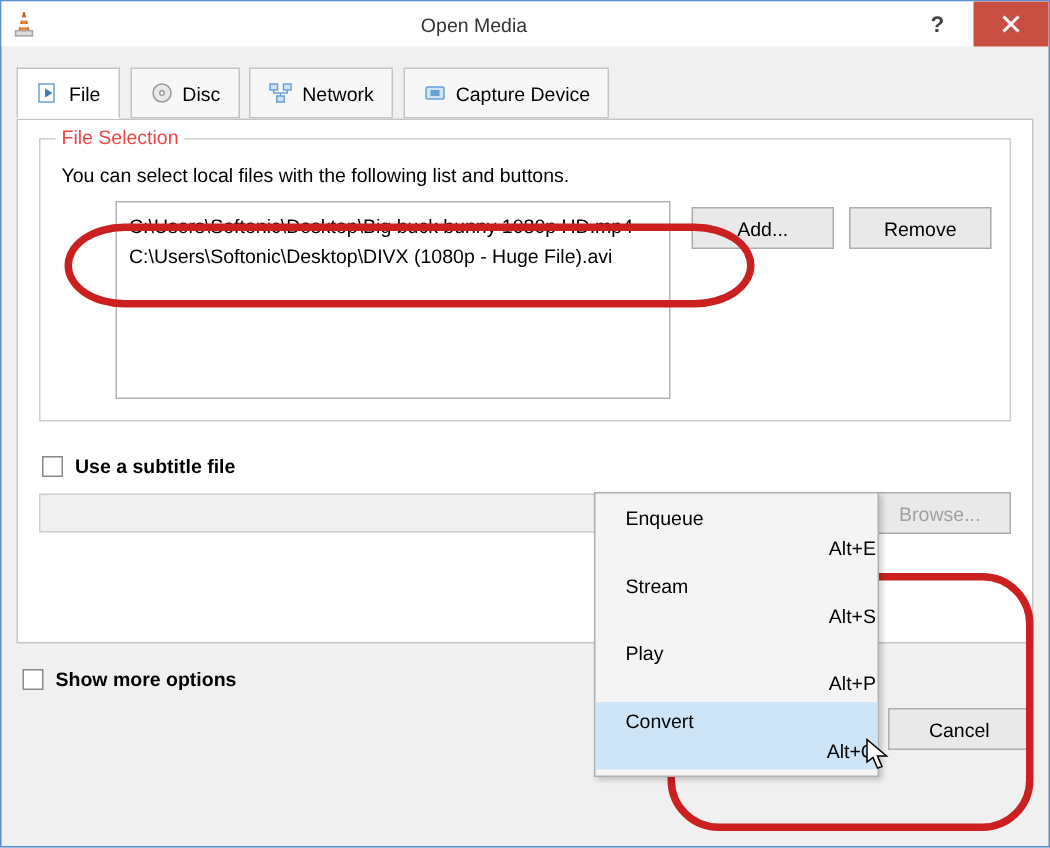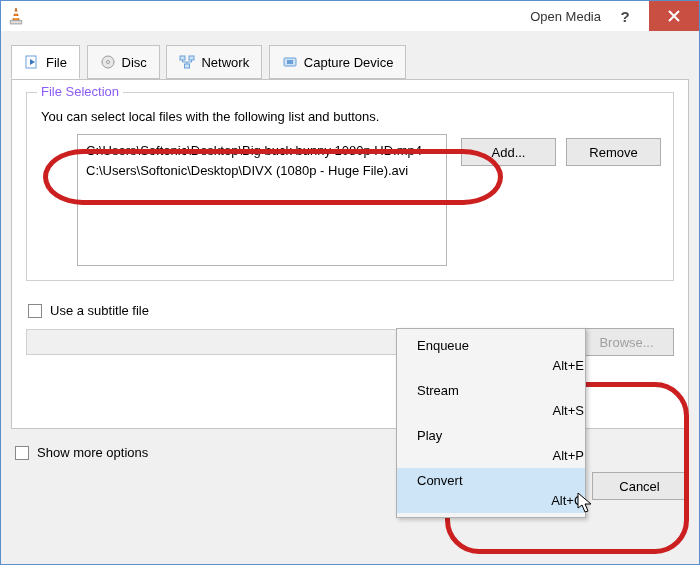--- a/index.html
+++ b/index.html
@@ -1,38 +1,38 @@
 <!DOCTYPE html>
 <html><head>
 <meta charset="utf-8">
 <style>
   * { box-sizing: border-box; font-family: "Segoe UI", Tahoma, sans-serif; font-size: 13px; }
   body { margin: 0; background: #d8d8d8; width: 700px; height: 565px; overflow: hidden; position: relative; }
   .window { width: 700px; height: 565px; background: #f0f0f0; border: 1px solid #5a8fcf; position: relative; }
   .titlebar { height: 30px; background: #fff; display: flex; align-items: center; }
   .app-icon { width: 18px; height: 18px; margin: 0 6px 0 6px; }
-  .title { flex: 1; text-align: right; color: #333; }
+  .title { flex: 1; text-align: center; color: #333; }
   .titlebtn { width: 48px; height: 30px; display: inline-flex; align-items: center; justify-content: center; color: #444; }
   .titlebtn.help { font-size: 15px; font-weight: bold; }
   .titlebtn.close { background: #c94f42; color: #fff; font-size: 16px; width: 50px; }
   .client { padding: 10px 10px 6px 10px; }
   .tabs { position: relative; height: 38px; }
   .tab { display: inline-flex; align-items: center; gap: 6px; height: 34px; padding: 0 12px; border: 1px solid #c4c4c4; background: #f7f7f7; position: relative; top: 4px; margin-right: 3px; }
   .tab.active { background: #fff; border-bottom: 1px solid #fff; z-index: 2; }
   .tab .ticon { width: 16px; height: 16px; display: inline-block; }
   .panel { border: 1px solid #c4c4c4; background: #fff; padding: 12px 14px 16px 14px; min-height: 350px; }
   .fieldset { border: 1px solid #cfcfcf; position: relative; padding: 14px 12px 14px 12px; }
-  .legend { position: absolute; top: -9px; left: 10px; background: #fff; padding: 0 4px; color: #8b5cf6; }
+  .legend { position: absolute; top: -9px; left: 10px; background: #fff; padding: 0 4px; color: #ef4444; }
   .desc { margin: 2px 0 10px 2px; }
   .filerow { display: flex; gap: 14px; align-items: flex-start; margin-left: 38px; }
   .filelist { flex: 1; height: 132px; border: 1px solid #b5b5b5; background: #fff; padding: 6px 8px; line-height: 20px; position: relative; }
   .filebtns { display: flex; flex-direction: row; gap: 10px; padding-top: 4px; }
   .btn { min-width: 95px; height: 28px; background: #e9e9e9; border: 1px solid #adadad; display: inline-flex; align-items: center; justify-content: center; padding: 0 14px; }
   .btn.disabled { color: #a0a0a0; }
-  .subrow { display: flex; align-items: center; gap: 8px; margin: 22px 2px 10px 2px; }
+  .subrow { display: flex; align-items: center; gap: 8px; margin: 22px 2px 10px 2px; font-weight: bold; }
   .checkbox { width: 14px; height: 14px; border: 1px solid #888; background: #fff; display: inline-block; }
   .browserow { display: flex; gap: 14px; align-items: center; margin-top: 6px; }
   .subinput { flex: 1; height: 26px; border: 1px solid #cfcfcf; background: #f0f0f0; }
   .bottom { display: flex; align-items: center; justify-content: space-between; padding: 16px 12px 0 4px; text-align: right; }
   .footer { display: flex; justify-content: flex-end; gap: 8px; padding: 6px 12px 10px 0; }
   .splitbtn { display: inline-flex; }
   .splitbtn .btn.main { border-right: none; }
   .splitbtn .btn.caret { min-width: 22px; padding: 0; border-left: 1px solid #adadad; }
   .menu { position: absolute; right: 113px; bottom: 46px; width: 190px; background: #f4f4f4; border: 1px solid #b0b0b0; box-shadow: 2px 2px 4px rgba(0,0,0,.2); z-index: 10; padding: 4px 0; }
   .menuitem { display: flex; justify-content: space-between; padding: 5px 1px 5px 20px; }

